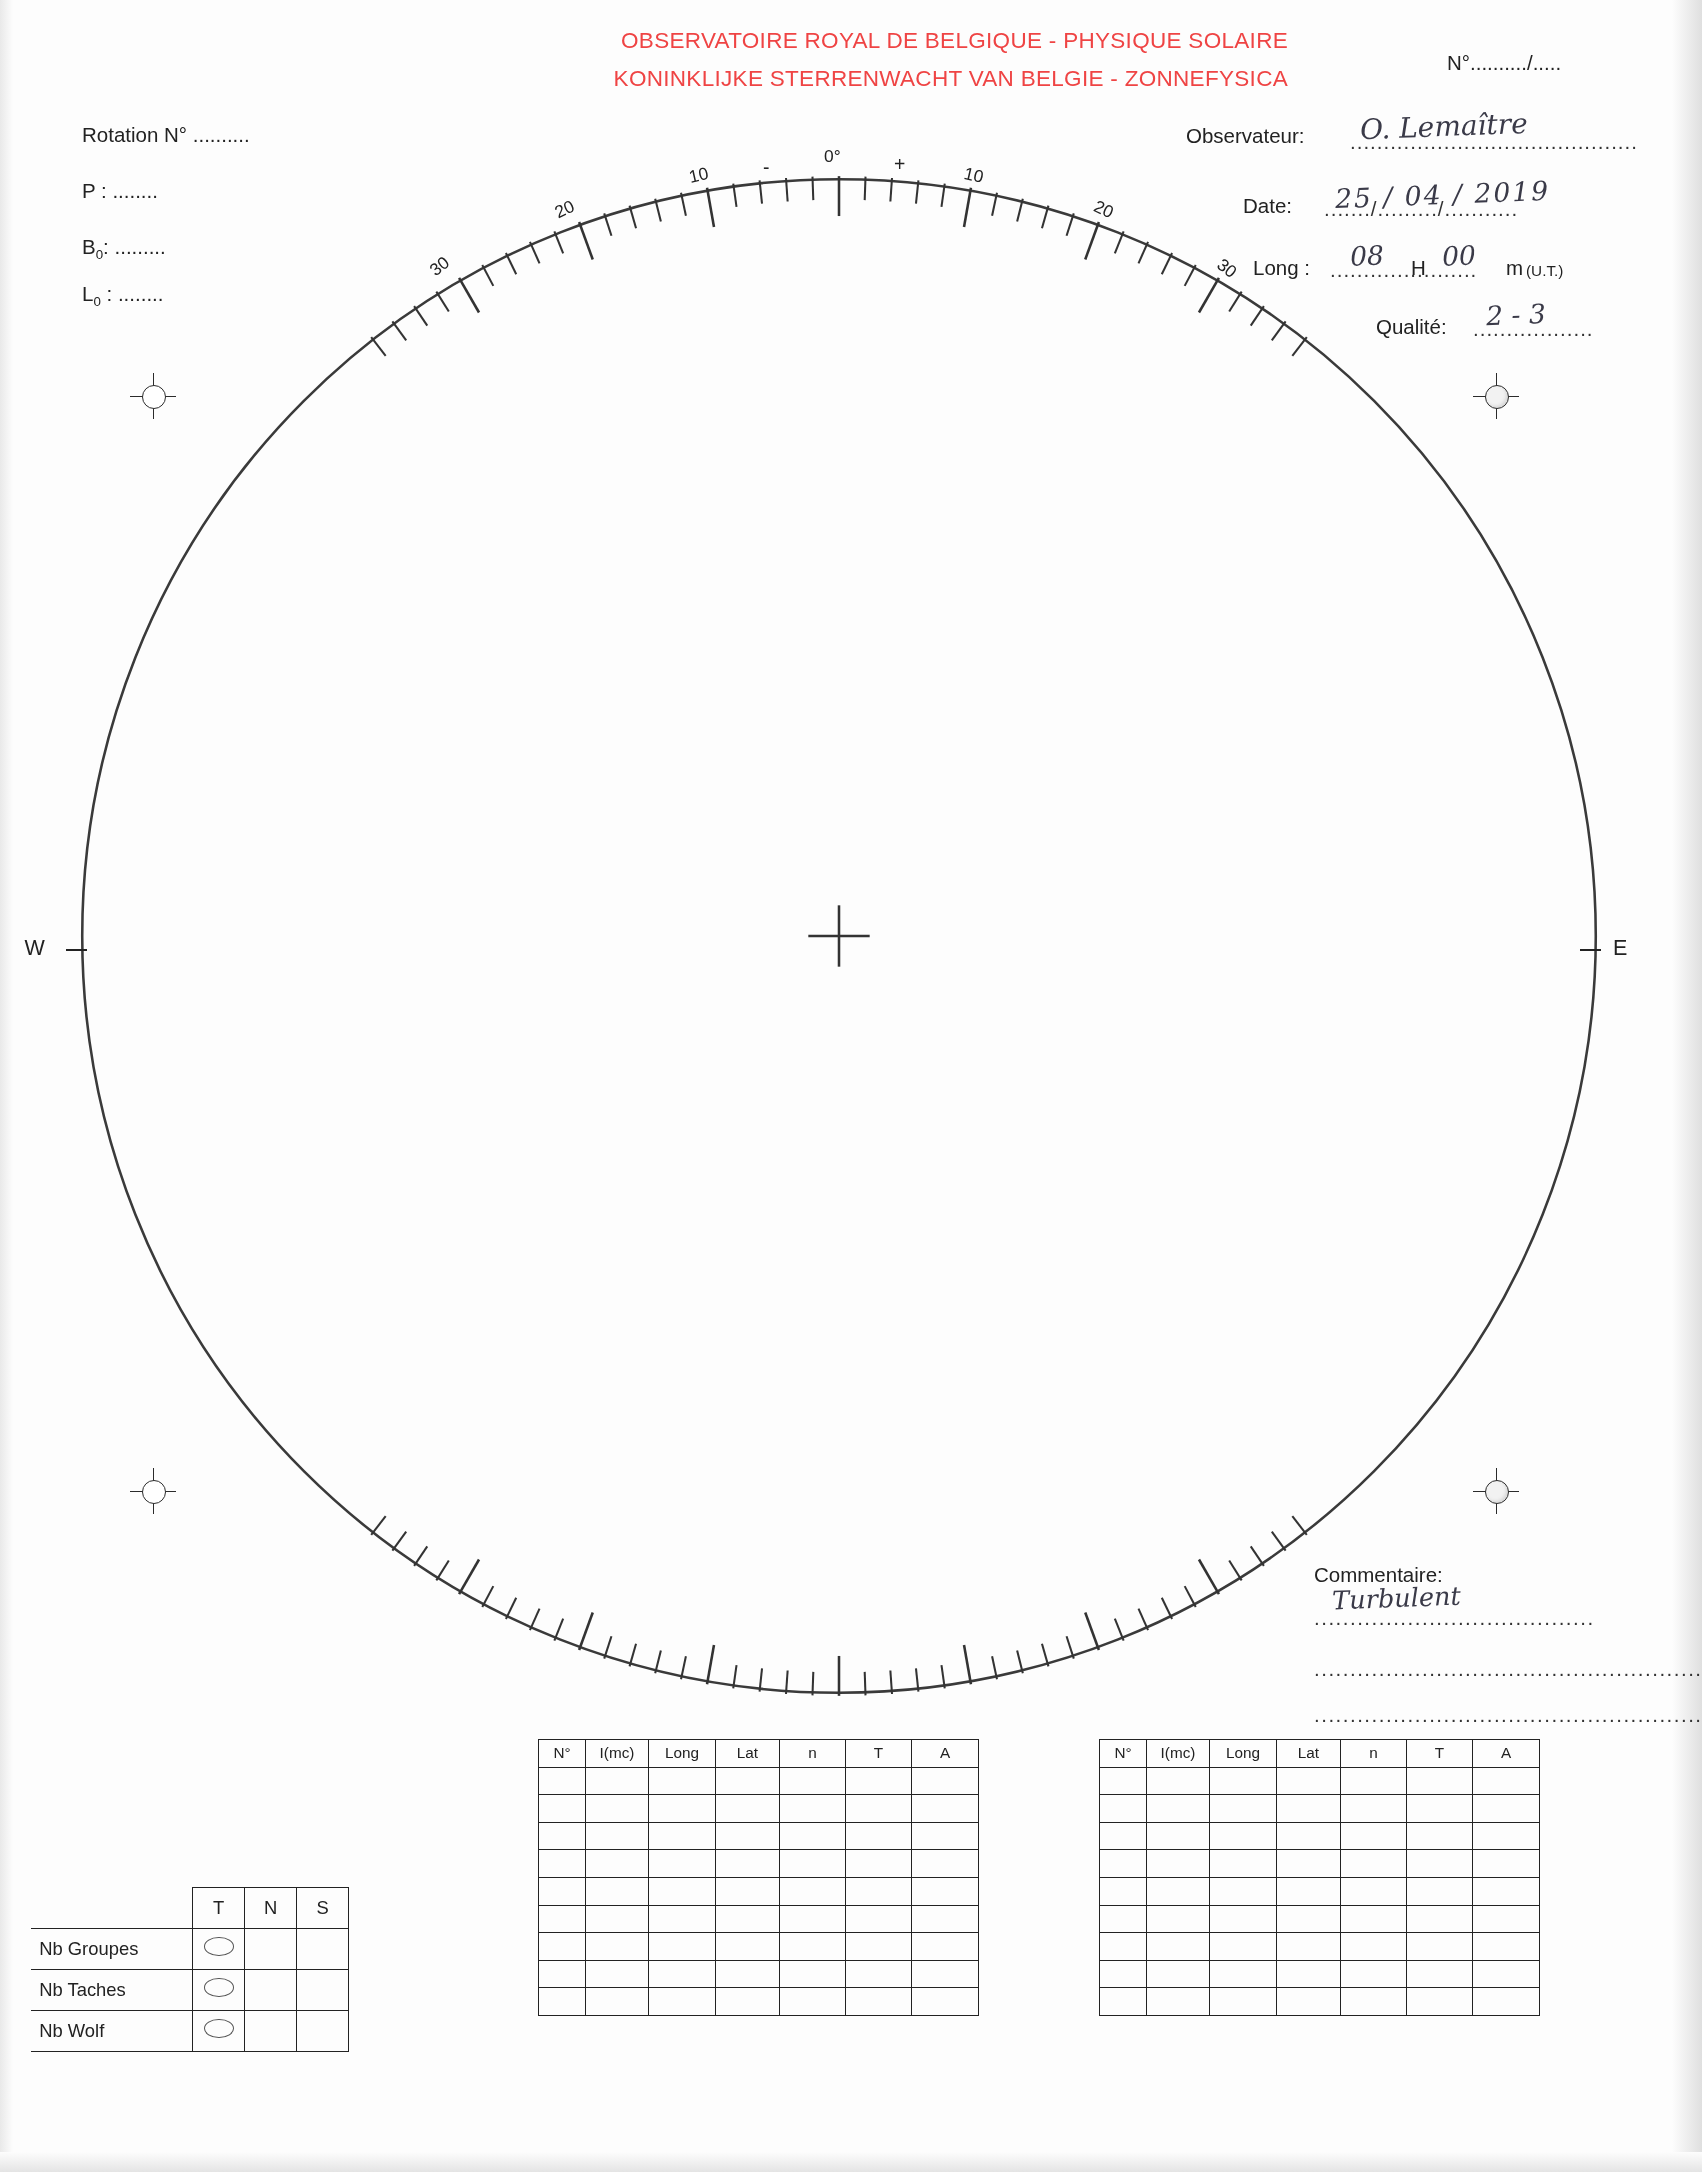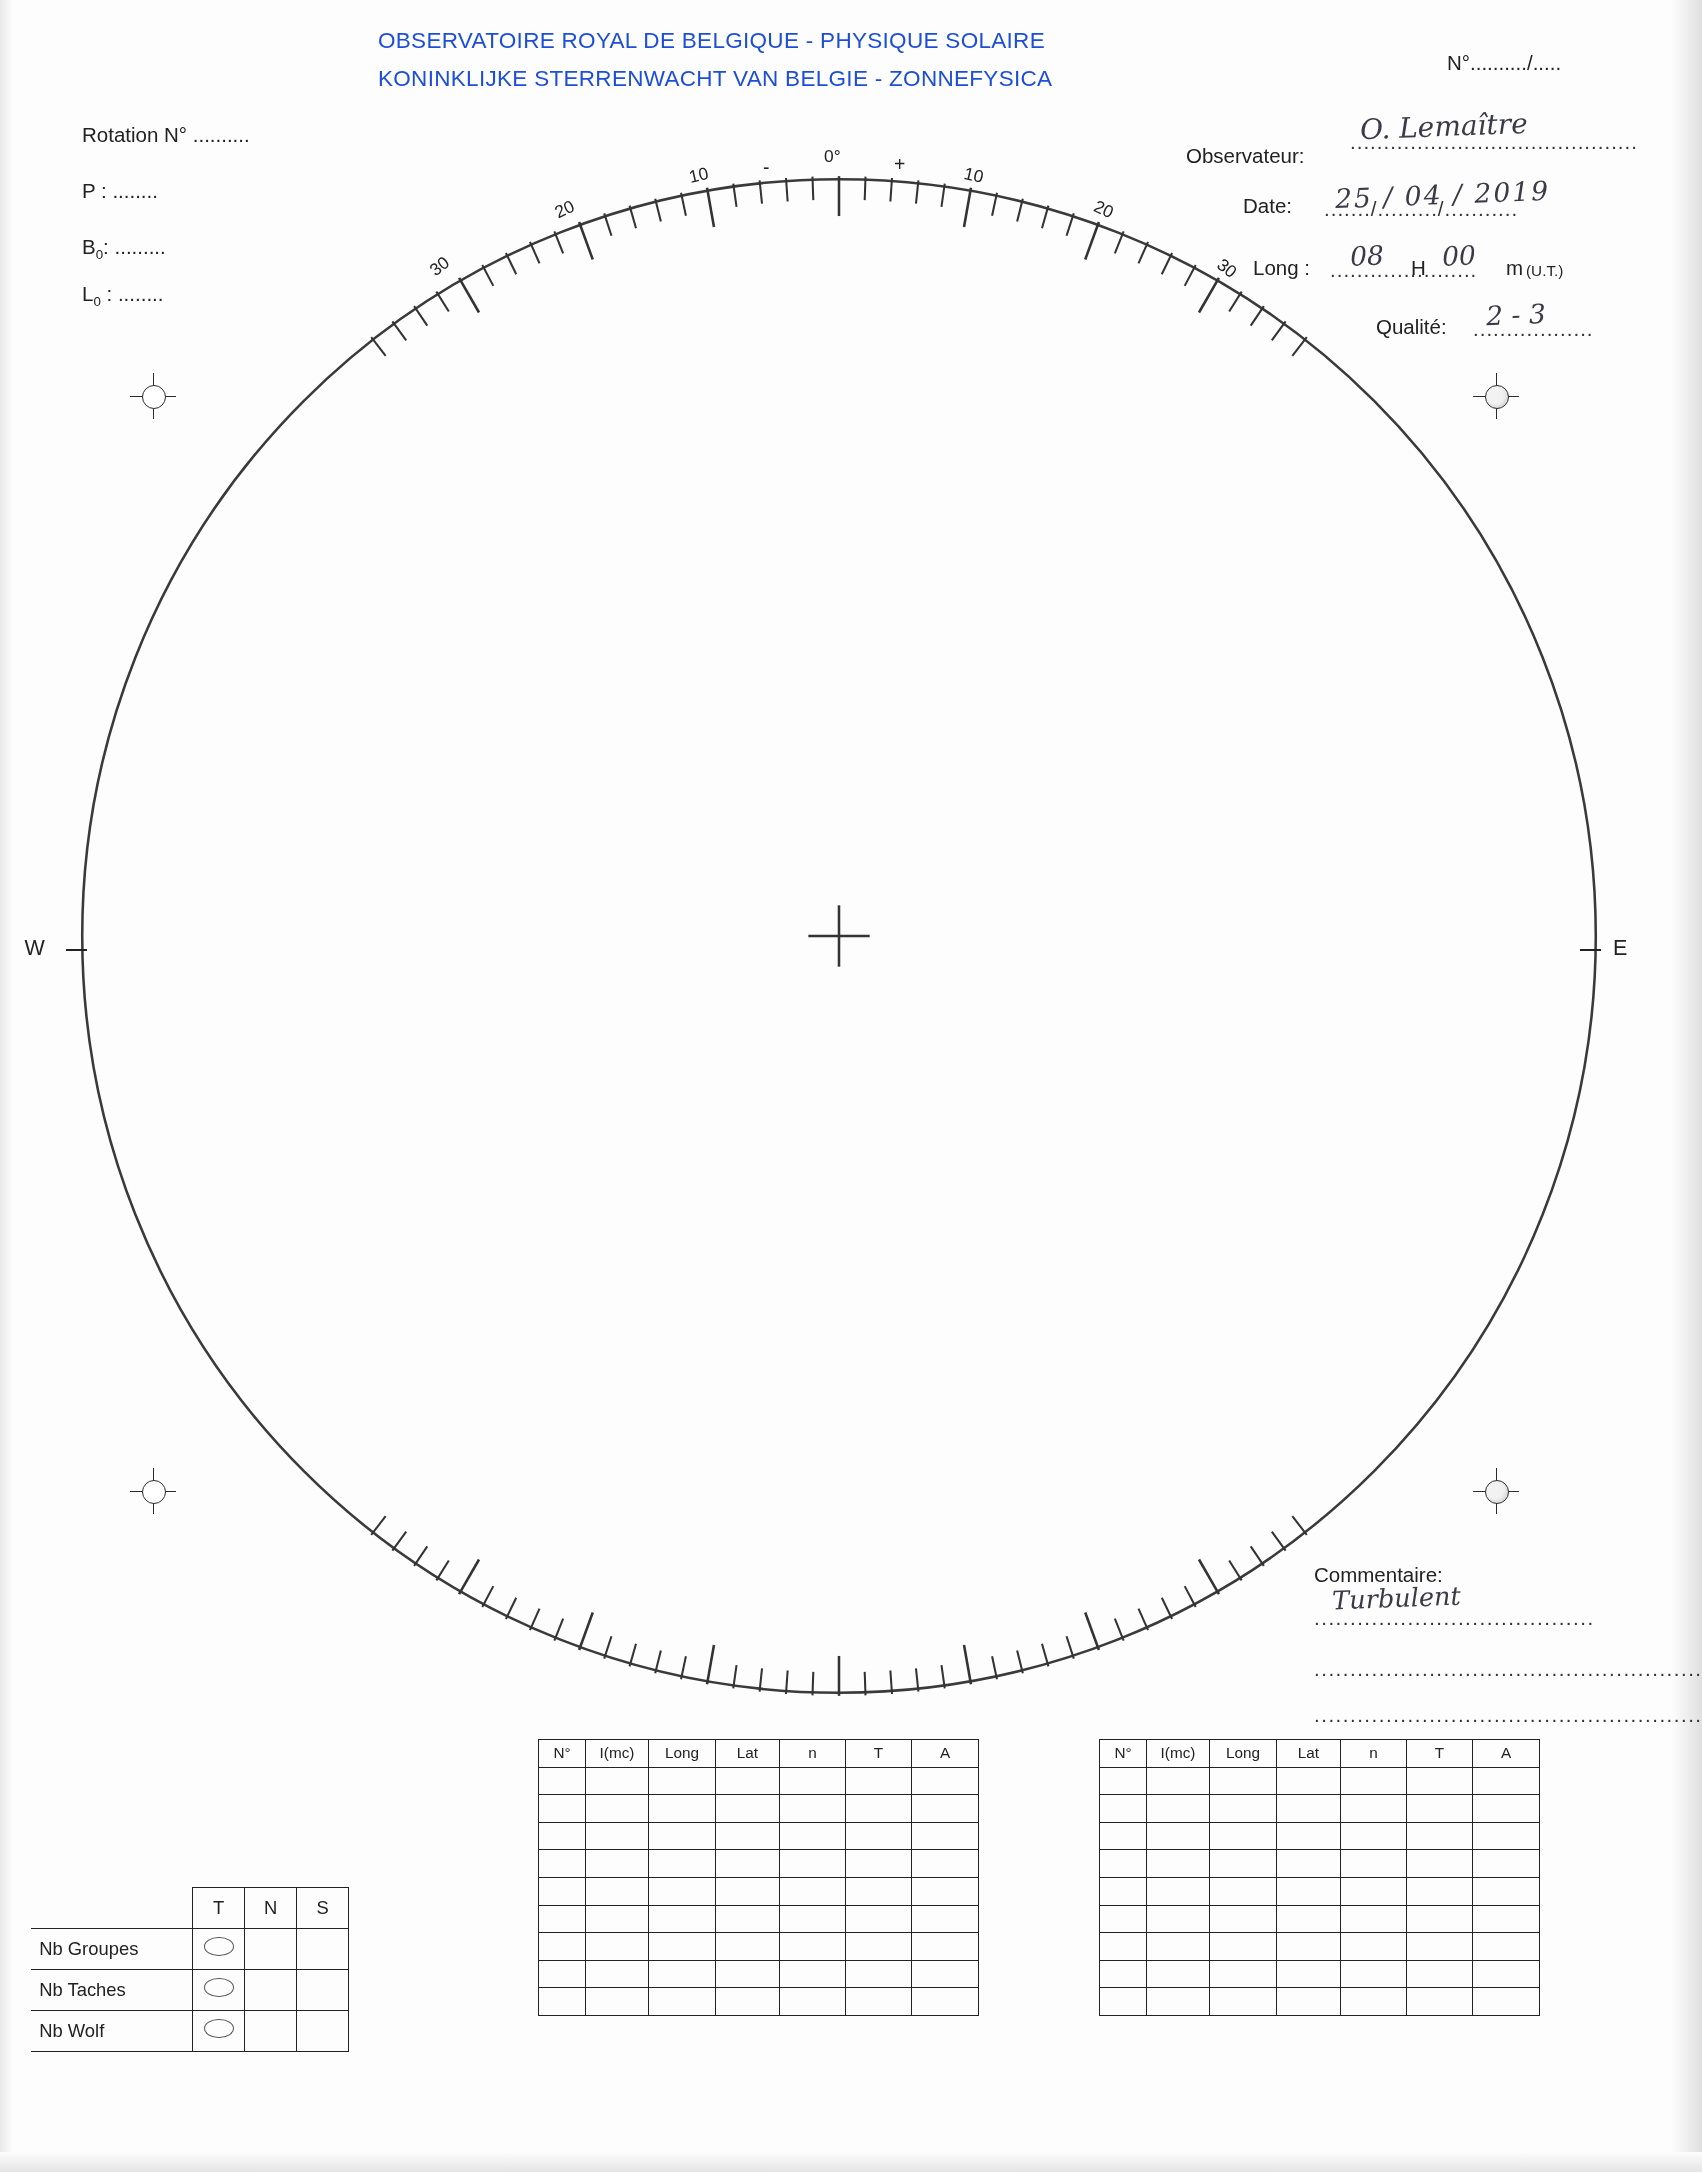--- a/index.html
+++ b/index.html
@@ -34,24 +34,24 @@
   .scan-edge-bottom {
     position: absolute;
     left: 0; bottom: 0;
     width: 1703px; height: 20.5px;
     background: linear-gradient(to top, #e4e4e4, #fdfdfd);
   }
 
   
   .title-line {
     position: absolute;
-    text-align: left;
+    text-align: right;
     font-size: 22.5px;
     letter-spacing: 0.3px;
-    color: #1d4ed8;
+    color: #ef4444;
     white-space: nowrap;
   }
   #title1 { left: 378px; top: 28px; width: 910px; }
   #title2 { left: 378px; top: 66px; width: 910px; }
 
   .lbl {
     position: absolute;
     font-size: 20.5px;
     color: #222;
     white-space: nowrap;
@@ -191,21 +191,21 @@
 
   <div class="scan-edge-left"></div>
   <div class="scan-edge-right"></div>
   <div class="scan-edge-bottom"></div>
 
   <div class="title-line" id="title1">OBSERVATOIRE ROYAL DE BELGIQUE - PHYSIQUE SOLAIRE</div>
   <div class="title-line" id="title2">KONINKLIJKE STERRENWACHT VAN BELGIE - ZONNEFYSICA</div>
 
   <div class="lbl" style="left:1447px; top:51px;">N°........../.....</div>
 
-  <div class="lbl" style="left:1186px; top:144px;">Observateur:</div>
+  <div class="lbl" style="left:1186px; top:124px;">Observateur:</div>
   <div class="dots" style="left:1350px; top:130px;">...........................................</div>
   <div class="hand" style="left:1360px; top:110px; font-size:28px;">O. Lemaître</div>
 
   <div class="lbl" style="left:1243px; top:194px;">Date:</div>
   <div class="dots" style="left:1324px; top:197px;">......./........./...........</div>
   <div class="hand" style="left:1335px; top:179px; font-size:26.6px; letter-spacing:2px;">25 / 04 / 2019</div>
 
   <div class="lbl" style="left:1253px; top:256px;">Long :</div>
   <div class="dots" style="left:1330px; top:258px;">......................</div>
   <div class="hand" style="left:1350px; top:240px; font-size:26.6px;">08</div>

